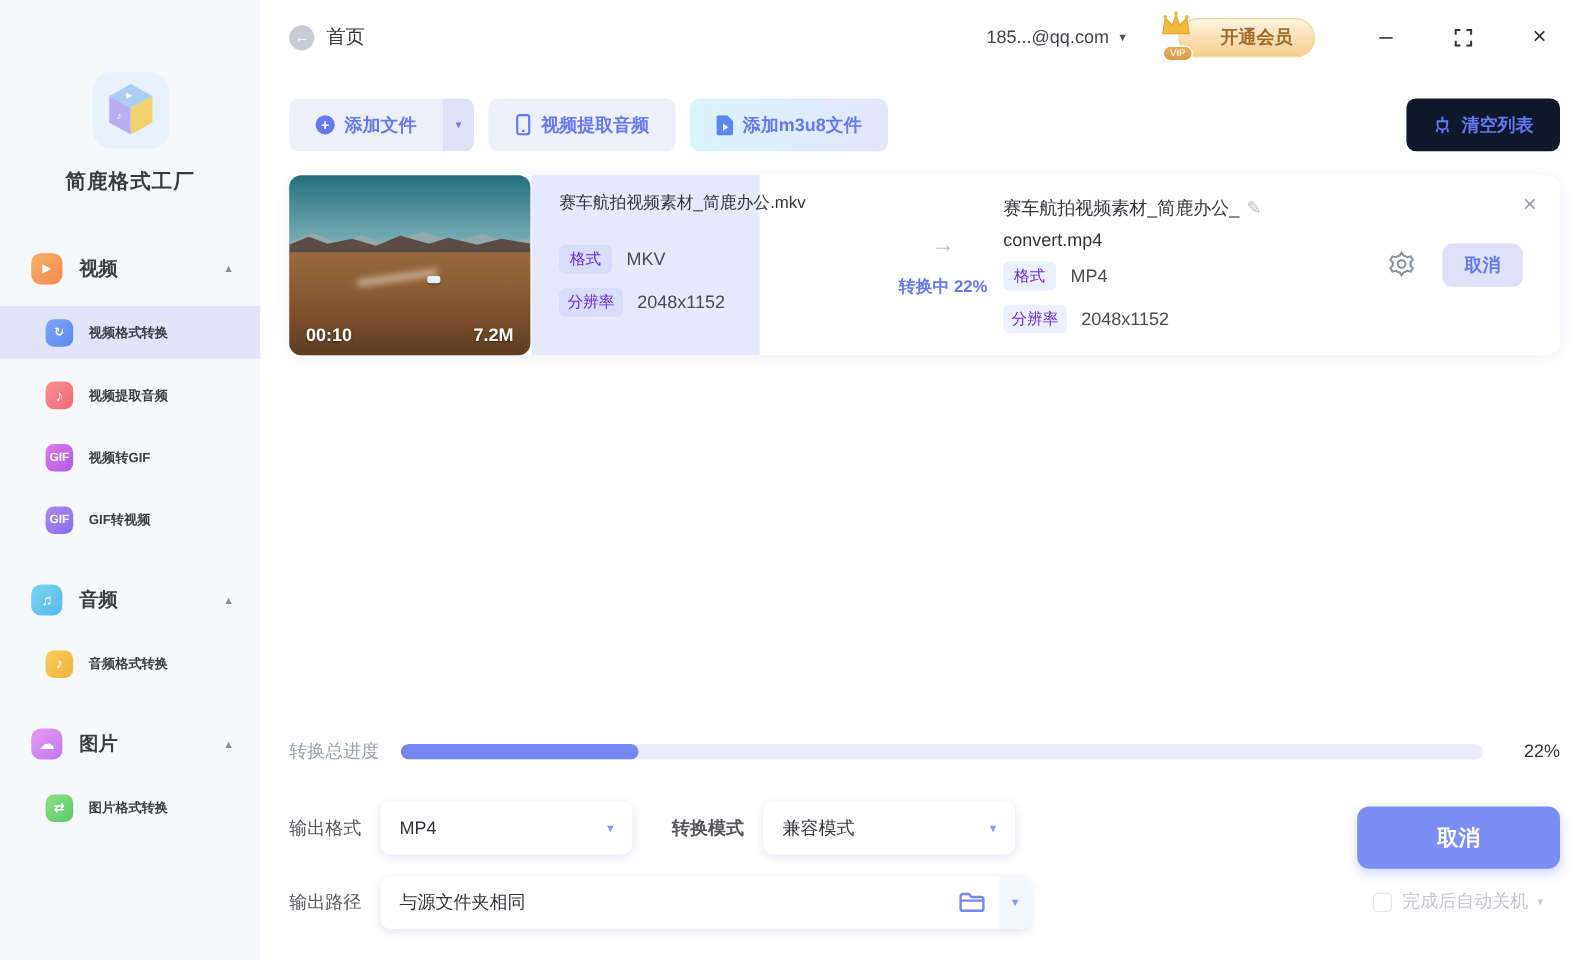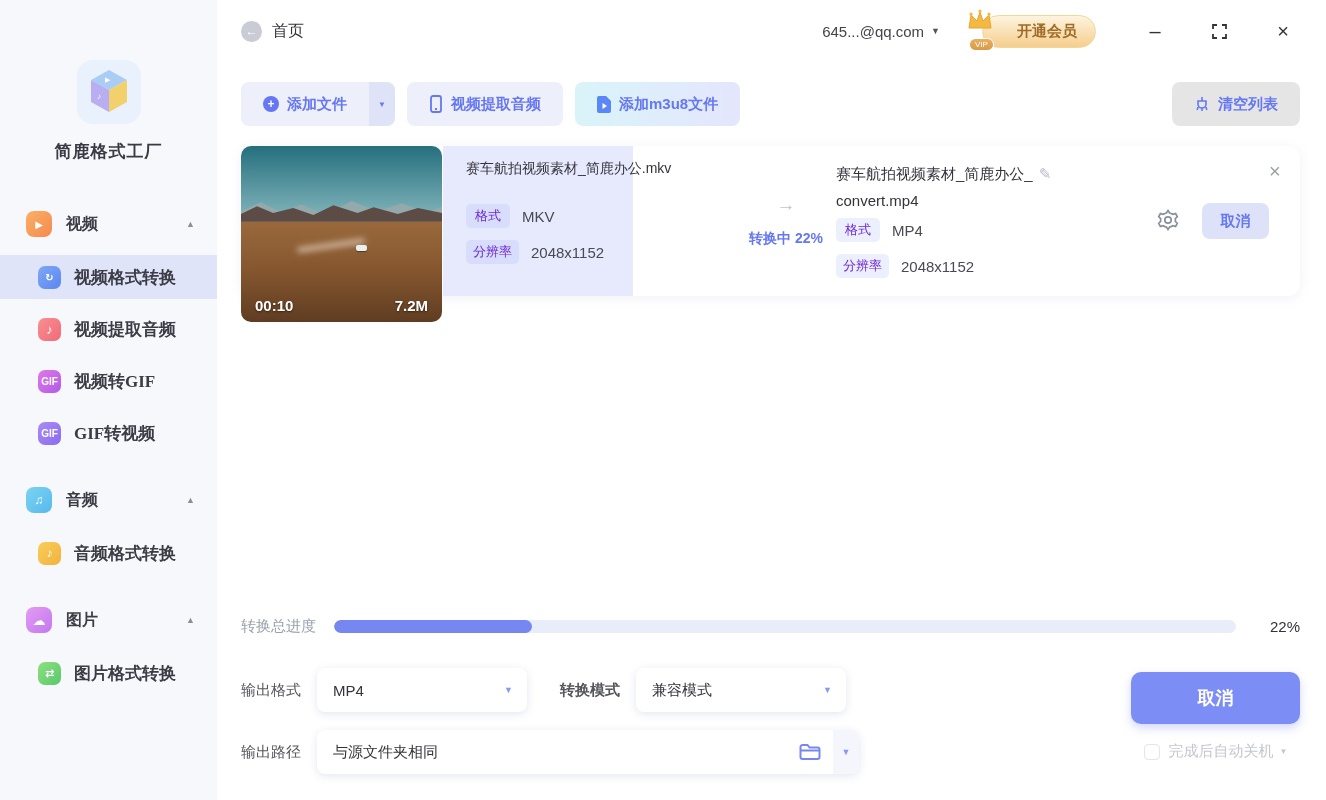--- a/index.html
+++ b/index.html
@@ -12,21 +12,21 @@
     display:flex; flex-direction:column; }
   .logo-wrap { display:flex; flex-direction:column; align-items:center; padding-top:60px; }
   .logo-box { width:64px; height:64px; background:#E9F2FC; border-radius:16px;
     display:flex; align-items:center; justify-content:center; }
   .app-title { margin-top:16px; font-size:17px; font-weight:bold; color:#3A3A45; letter-spacing:1px; }
   .menu { margin-top:38px; }
   .menu-item { display:flex; align-items:center; height:46px; padding-left:26px; cursor:pointer; }
   .menu-item.sub { padding-left:38px; height:44px; margin:8px 0; }
   .menu-item.active { background:#E0E4F8; }
   .mi-label { font-size:16px; font-weight:bold; color:#3C3C46; margin-left:14px; }
-  .menu-item.sub .mi-label { font-size:17px; margin-left:13px;font-family:Liberation Serif, serif; }
+  .menu-item.sub .mi-label { font-size:11px; margin-left:13px; }
   .mi-caret { margin-left:auto; margin-right:22px; font-size:9px; color:#8a8f9a; }
   .mi-gap { height:14px; }
 
   .ic { width:26px; height:26px; border-radius:8px; display:flex; align-items:center;
     justify-content:center; color:#fff; font-size:11px; flex-shrink:0; }
   .menu-item.sub .ic { width:23px; height:23px; border-radius:7px; font-size:10px; }
   .ic-video  { background:linear-gradient(135deg,#FAB067,#F48A4E); }
   .ic-vconv  { background:linear-gradient(135deg,#7FA8F5,#5B86F0); }
   .ic-vaudio { background:linear-gradient(135deg,#F98F92,#F06A77); }
   .ic-vgif   { background:linear-gradient(135deg,#E077E8,#B05BE8); font-size:7px; font-weight:bold; }
@@ -76,26 +76,26 @@
     padding:0 22px; cursor:pointer; }
   .tb-split { display:flex; border-radius:8px; overflow:hidden; }
   .tb-split .tb-btn { border-radius:0; }
   .tb-arrow-seg { width:26px; background:#DFE3F7; display:flex; align-items:center;
     justify-content:center; color:#6577F3; font-size:8px; cursor:pointer; }
   .tb-m3u8 { background:linear-gradient(90deg,#D9F4F9,#E4E6FC); }
   .tb-gap { width:12px; }
   .tb-ic { margin-right:8px; display:flex; align-items:center; }
   .plus-circle { width:16px; height:16px; border-radius:50%; background:#6577F3; color:#fff;
     display:flex; align-items:center; justify-content:center; font-size:12px; font-weight:bold; }
-  .clear-btn { margin-left:auto; background:#e5e5e5;justify-content:center; }
+  .clear-btn { margin-left:auto; background:#0f172a;justify-content:center; }
 
   
   .file-card { position:relative; margin-top:20px; height:150px; background:#fff;
     border-radius:12px; box-shadow:0 2px 12px rgba(110,120,180,0.10); }
-  .thumb { position:absolute; left:0; top:0; width:201px; height:176px; border-radius:10px;
+  .thumb { position:absolute; left:0; top:0; width:201px; height:150px; border-radius:10px;
     overflow:hidden; background:linear-gradient(180deg,#256f7d 0%,#7fb3ba 40%,#9a6a3d 42%,#86572f 70%,#5f3d22 100%); }
   .ridge-far { position:absolute; left:0; top:30%; width:100%; height:13%; background:#93a9ab;
     clip-path:polygon(0 100%,0 55%,10% 15%,20% 60%,30% 25%,42% 70%,55% 10%,68% 55%,80% 20%,92% 60%,100% 35%,100% 100%); }
   .ridge-near { position:absolute; left:0; top:32%; width:100%; height:11%; background:#5d4b45;
     clip-path:polygon(0 100%,0 60%,8% 20%,16% 55%,26% 30%,36% 65%,46% 15%,58% 55%,66% 25%,78% 60%,88% 30%,100% 55%,100% 100%); }
   .dust { position:absolute; left:28%; top:55%; width:34%; height:5px; background:rgba(235,220,205,0.75);
     filter:blur(3px); transform:rotate(-8deg); border-radius:3px; }
   .car { position:absolute; left:57%; top:56%; width:11px; height:6px; background:#e8f0f2;
     border-radius:2px; box-shadow:0 1px 1px rgba(0,0,0,0.4); }
   .thumb-meta { position:absolute; bottom:8px; color:#fff; font-size:15px; font-weight:bold;
@@ -222,21 +222,21 @@
       </div>
     </nav>
   </aside>
 
   <div class="main">
 
     <div class="topbar">
       <div class="back-btn">←</div>
       <div class="page-title">首页</div>
       <div class="topbar-right">
-        <span class="account">645...@qq.com</span>
+        <span class="account">185...@qq.com</span>
         <span class="acct-caret">▼</span>
         <div class="vip-btn">
           <span class="vip-crown">
             <svg width="30" height="26" viewBox="0 0 30 26">
               <path d="M4 20 L6 7 L12 13 L15 4 L18 13 L24 7 L26 20 Z" fill="#F4B942" stroke="#E8A42E" stroke-width="1"></path>
               <circle cx="6" cy="6" r="1.6" fill="#F4B942"></circle>
                 <circle cx="15" cy="3" r="1.6" fill="#F4B942"></circle>
                 <circle cx="24" cy="6" r="1.6" fill="#F4B942"></circle>
             </svg>
           </span>

